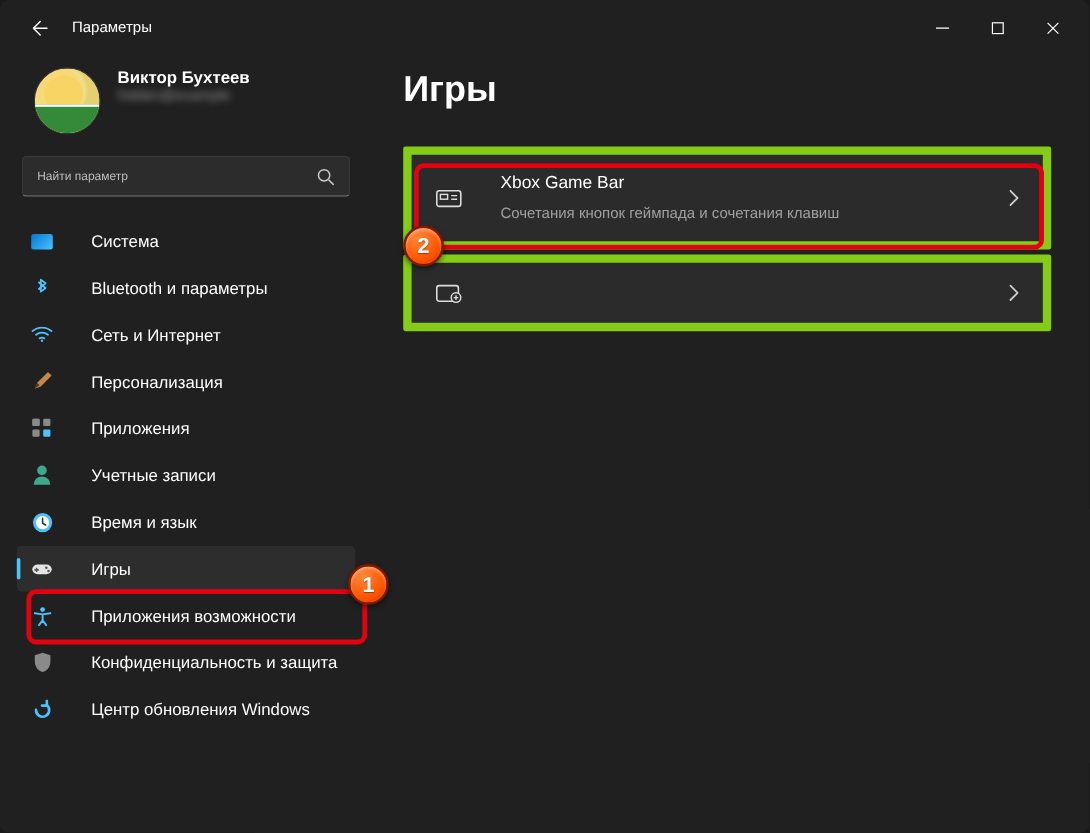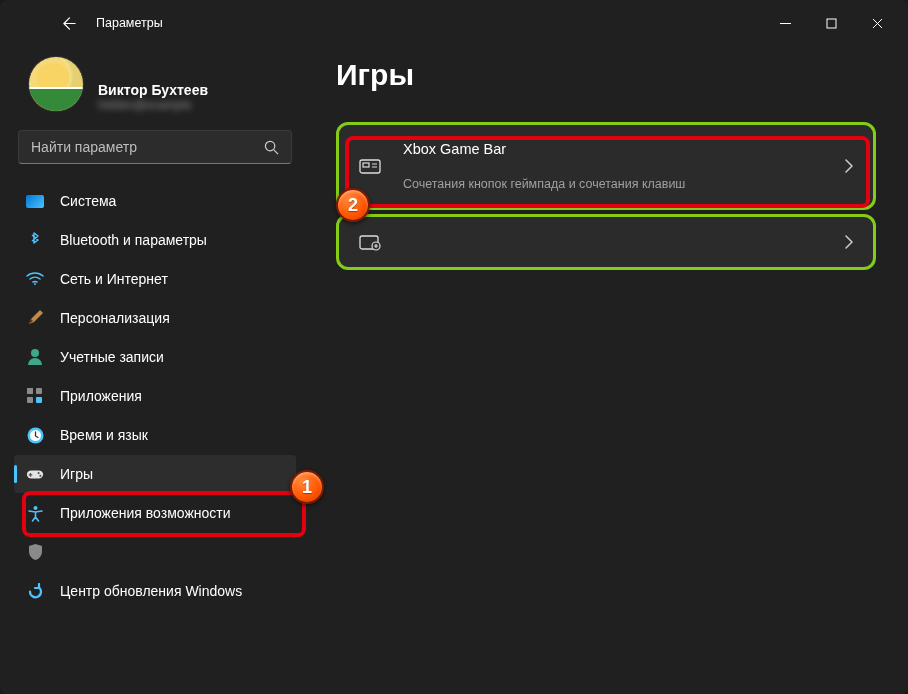--- a/index.html
+++ b/index.html
@@ -18,21 +18,20 @@
       background: #202020;
       border-radius: 8px;
       overflow: hidden;
       position: relative;
     }
     .titlebar {
       display: flex;
       align-items: center;
       height: 46px;
       padding: 0 8px 0 16px;
-      margin-left: 36px;
     }
     .back-btn {
       width: 34px;
       height: 34px;
       display: flex;
       align-items: center;
       justify-content: center;
       color: #fff;
       cursor: pointer;
     }
@@ -57,21 +56,21 @@
     .content {
       display: flex;
       height: calc(100% - 46px);
     }
     .sidebar {
       width: 310px;
       padding: 2px 12px 0 12px;
     }
     .profile {
       display: flex;
-      align-items: flex-end;
+      align-items: flex-start;
       padding: 8px 16px 18px 16px;
       gap: 14px;
     }
     .avatar {
       width: 56px;
       height: 56px;
       border-radius: 50%;
       background: radial-gradient(circle at 38% 35%, #f7d97a 0%, #f7d97a 40%, #efe08c 43%, #e4d070 50%);
       position: relative;
       overflow: hidden;
@@ -109,32 +108,32 @@
       display: flex;
       align-items: center;
       padding: 0 12px;
     }
     .search input {
       flex: 1;
       background: transparent;
       border: none;
       outline: none;
       color: #fff;
-      font-size: 14px;
+      font-size: 10px;
     }
     .search input::placeholder { color: #bdbdbd; }
     .search-icon { color: #bbb; }
     .nav { list-style: none; }
     .nav-item {
       display: flex;
       align-items: center;
       height: 38px;
       padding: 0 12px;
       border-radius: 4px;
-      gap: 16px;
+      gap: 32px;
       cursor: pointer;
       position: relative;
       font-size: 14px;
       margin: 1px 2px;
     }
     .nav-item.selected {
       background: #2d2d2d;
     }
     .nav-item.selected::before {
       content: "";
@@ -163,38 +162,38 @@
       flex: 1;
       padding: 12px 32px 0 26px;
     }
     .page-title {
       font-size: 30px;
       font-weight: 600;
       margin-bottom: 30px;
     }
     .card {
       background: #2b2b2b;
-      border: 3px solid #84cc16;
-      border-radius: 12px;
+      border: 7px solid #84cc16;
+      border-radius: 2px;
       display: flex;
       align-items: center;
       padding: 16px 20px;
       margin-bottom: 4px;
-      gap: 22px;
+      gap: 32px;
       cursor: pointer;
       position: relative;
     }
     .card-icon {
       width: 22px;
       color: #ddd;
       display:flex;align-items:center;justify-content:center;
     }
     .card-text { flex: 1; }
     .card-title { font-size: 14.5px; }
-    .card-sub { font-size: 12.5px; color: #a0a0a0; margin-top:20px;}
+    .card-sub { font-size: 12.5px; color: #a0a0a0; margin-top:10px;}
     .chevron { color: #bbb; }
     .highlight-red {
       position: absolute;
       border: 4px solid #e3000f;
       border-radius: 8px;
       pointer-events: none;
     }
     .badge {
       position: absolute;
       width: 34px;
@@ -291,32 +290,32 @@
           <span class="nav-icon">
             <svg width="18" height="18" viewBox="0 0 18 18">
                 <path d="M3 15l2-5L14 1l3 3-9 9z" fill="#c08a4a"></path>
                 <path d="M3 15l2-5 2 2z" fill="#5a3418"></path>
               </svg>
           </span>
           <span>Персонализация</span>
         </li>
         <li class="nav-item">
           <span class="nav-icon">
+              <span class="icon-apps"></span>
+            </span>
+          <span>Приложения</span>
+        </li>
+        <li class="nav-item">
+          <span class="nav-icon">
             <svg width="16" height="18" viewBox="0 0 16 18">
                 <circle cx="8" cy="5" r="4" fill="#3ea88b"></circle>
                 <path d="M1 17a7 7 0 0114 0z" fill="#3ea88b"></path>
               </svg>
           </span>
           <span>Учетные записи</span>
-        </li>
-        <li class="nav-item">
-          <span class="nav-icon">
-              <span class="icon-apps"></span>
-            </span>
-          <span>Приложения</span>
         </li>
         <li class="nav-item">
           <span class="nav-icon">
             <svg width="17" height="17" viewBox="0 0 17 17">
                 <circle cx="8.5" cy="8.5" r="8" fill="#4cc2ff"></circle>
                 <circle cx="8.5" cy="8.5" r="5.5" fill="#fff"></circle>
                 <path d="M8.5 5v4l2.5 1.5" stroke="#333" stroke-width="1.3" fill="none" stroke-linecap="round"></path>
               </svg>
           </span>
           <span>Время и язык</span>
@@ -340,20 +339,21 @@
               </svg>
           </span>
           <span>Приложения возможности</span>
         </li>
         <li class="nav-item">
           <span class="nav-icon">
             <svg width="15" height="18" viewBox="0 0 15 18">
                 <path d="M7.5 1L14 3v5c0 5-3 8-6.5 9C4 16 1 13 1 8V3z" fill="#8a8a8a"></path>
               </svg>
           </span>
+          <span>Конфиденциальность и защита</span>
         </li>
         <li class="nav-item">
           <span class="nav-icon">
             <svg width="17" height="17" viewBox="0 0 17 17">
                 <path d="M3 8.5a5.5 5.5 0 109-4" stroke="#4cc2ff" stroke-width="2.2" fill="none" stroke-linecap="round"></path>
                 <path d="M12 1v4h-4" stroke="#4cc2ff" stroke-width="2.2" fill="none" stroke-linecap="round" stroke-linejoin="round"></path>
               </svg>
           </span>
           <span>Центр обновления Windows</span>
         </li>

